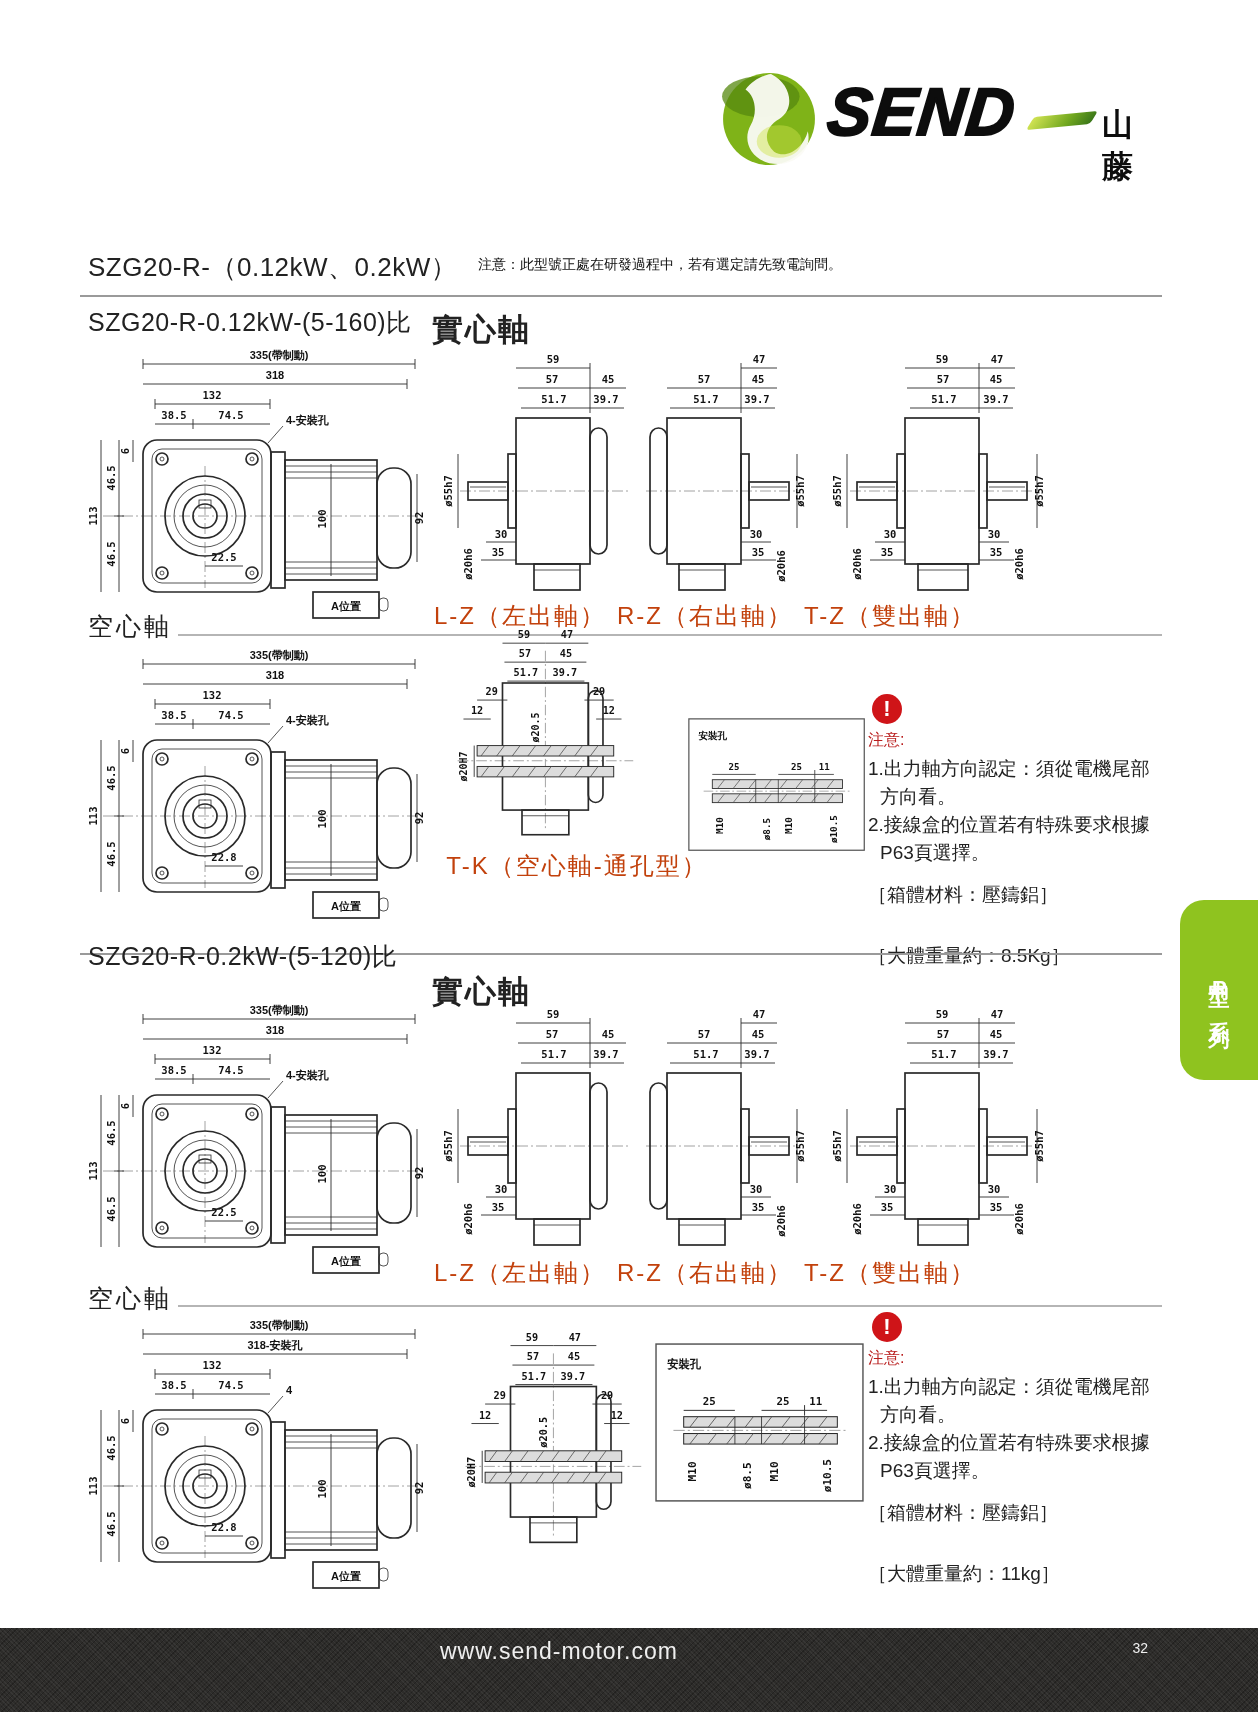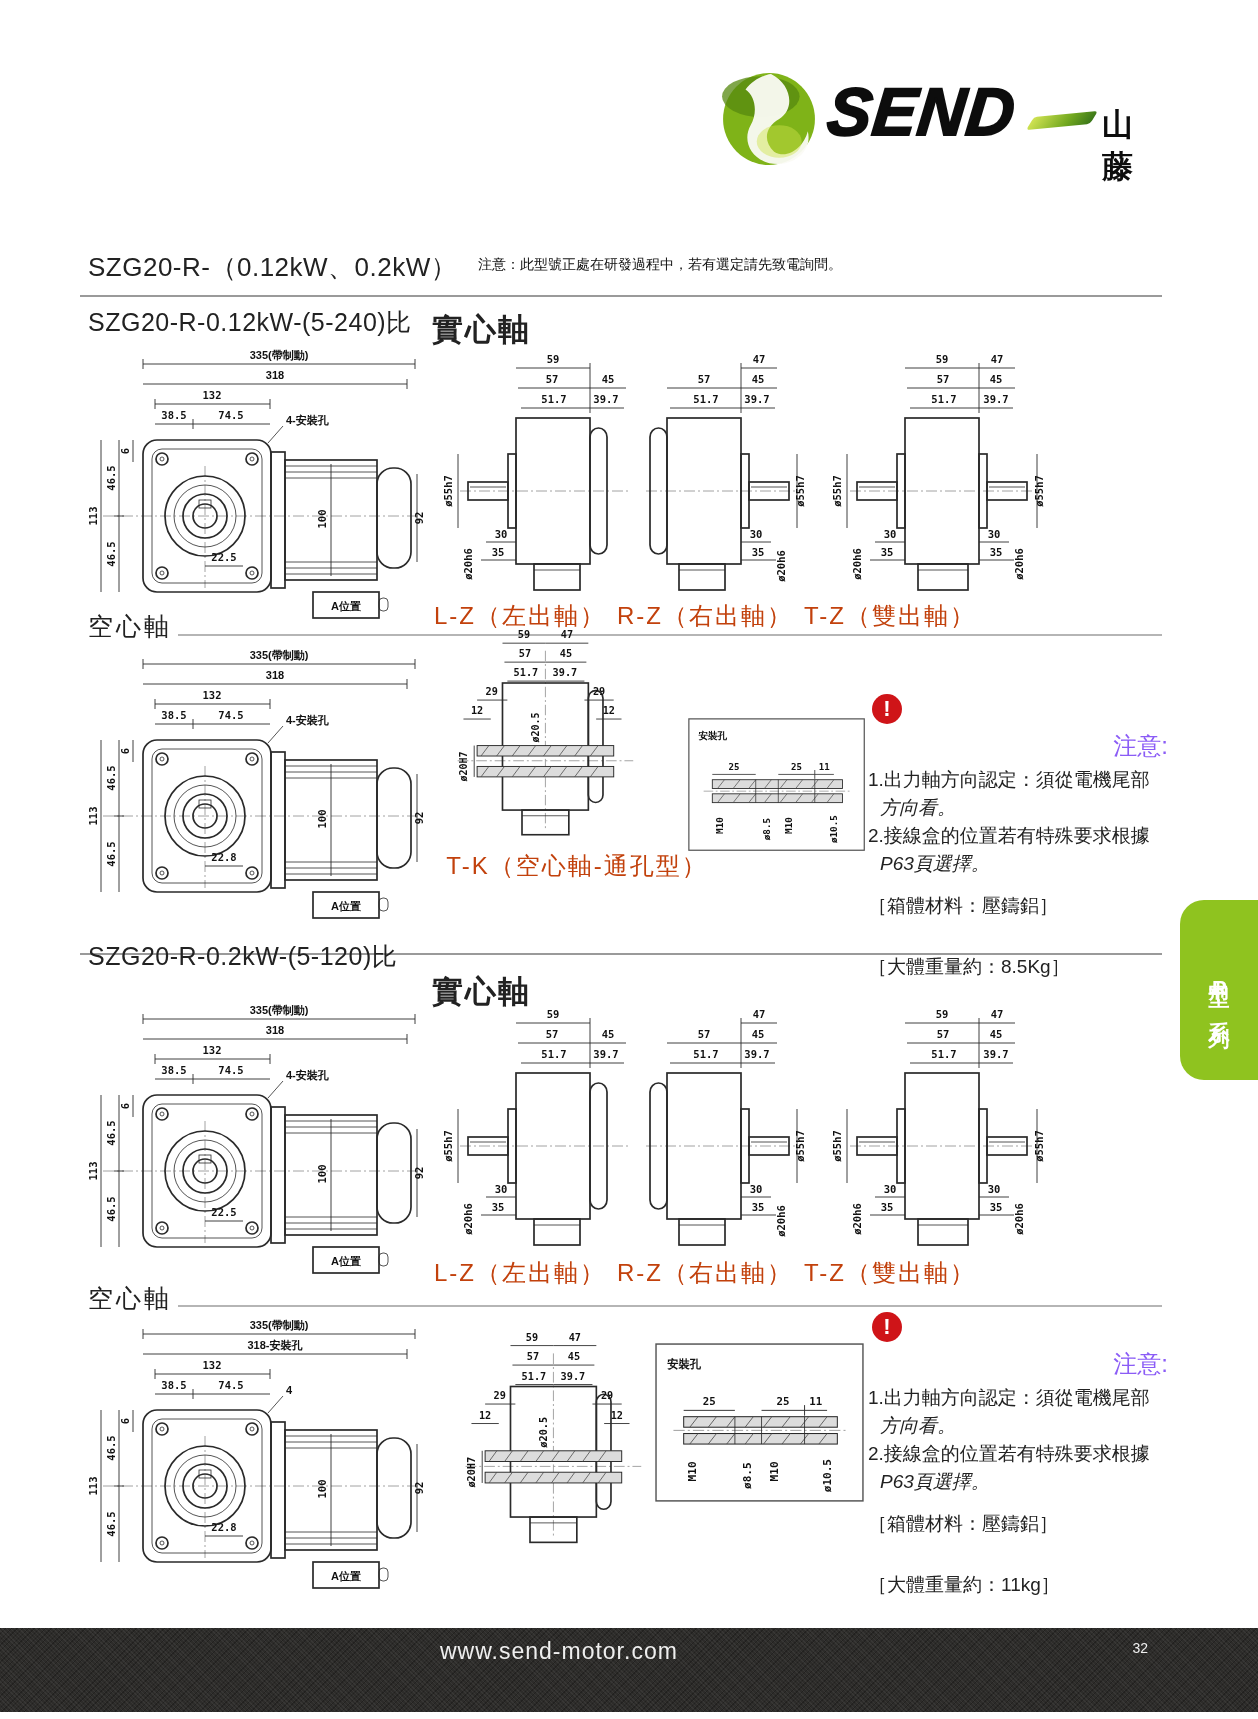--- a/index.html
+++ b/index.html
@@ -39,23 +39,23 @@
     position:absolute;transform:translateX(-50%);font-size:24px;color:#c2410c;
     letter-spacing:2px;white-space:nowrap;
   }
 
   
   .notes{position:absolute;width:300px;}
   .warn-circle{
     width:30px;height:30px;border-radius:50%;background:#cf1418;color:#fff;
     font-size:22px;font-weight:bold;text-align:center;line-height:30px;margin:0 0 6px 4px;
   }
-  .notes-heading{font-size:24px;color:#8b5cf6;margin-bottom:4px;text-align:right;}
+  .notes-heading{font-size:16px;color:#b91c1c;margin-bottom:4px;}
   .notes-line{font-size:19px;color:#222;line-height:28px;white-space:nowrap;}
-  .notes-line.indent{padding-left:12px;font-style:italic;}
+  .notes-line.indent{padding-left:12px;}
   .notes-bracket{font-size:19px;color:#222;line-height:28px;white-space:nowrap;margin-top:33px;}
   .notes-bracket.first{margin-top:14px;}
 
   
   .part{fill:none;stroke:#2a2a2a;stroke-width:1.7;}
   .thin{fill:none;stroke:#2a2a2a;stroke-width:.8;}
   .dimline{stroke:#2a2a2a;stroke-width:.9;fill:none;}
   .cl{stroke:#8a8a8a;stroke-width:.8;fill:none;stroke-dasharray:11 3 2 3;}
   .dim{font-family:"DejaVu Sans Mono",monospace;font-size:10.5px;font-weight:bold;fill:#111;}
   .dimcjk{font-family:"Liberation Sans",sans-serif;font-size:11px;font-weight:bold;fill:#111;}
@@ -94,21 +94,21 @@
   </svg>
   <span class="logo-brand">SEND</span>
   <div class="logo-swoosh"></div>
   <span class="logo-cjk">山藤</span>
 </div>
 
 <div class="abs page-title">SZG20-R-（0.12kW、0.2kW）</div>
 <div class="abs dev-note">注意：此型號正處在研發過程中，若有選定請先致電詢問。</div>
 <div class="rule" style="left:80px;top:295px;width:1082px;height:1.5px"></div>
 
-<div class="abs sec-title" style="left:88px;top:306px">SZG20-R-0.12kW-(5-240)比</div>
+<div class="abs sec-title" style="left:88px;top:306px">SZG20-R-0.12kW-(5-160)比</div>
 <div class="abs shaft-label" style="left:432px;top:309px">實心軸</div>
 
 <div class="ph" style="left:85px;top:348px;width:345px;height:272px">
   <svg viewBox="0 0 345 272" preserveAspectRatio="none">
     <g>
       <line class="cl" x1="18" y1="168" x2="340" y2="168"></line>
       <line class="cl" x1="120" y1="118" x2="120" y2="240"></line>
     </g>
     <g>
       <line class="dimline" x1="58" y1="16" x2="330" y2="16"></line>

